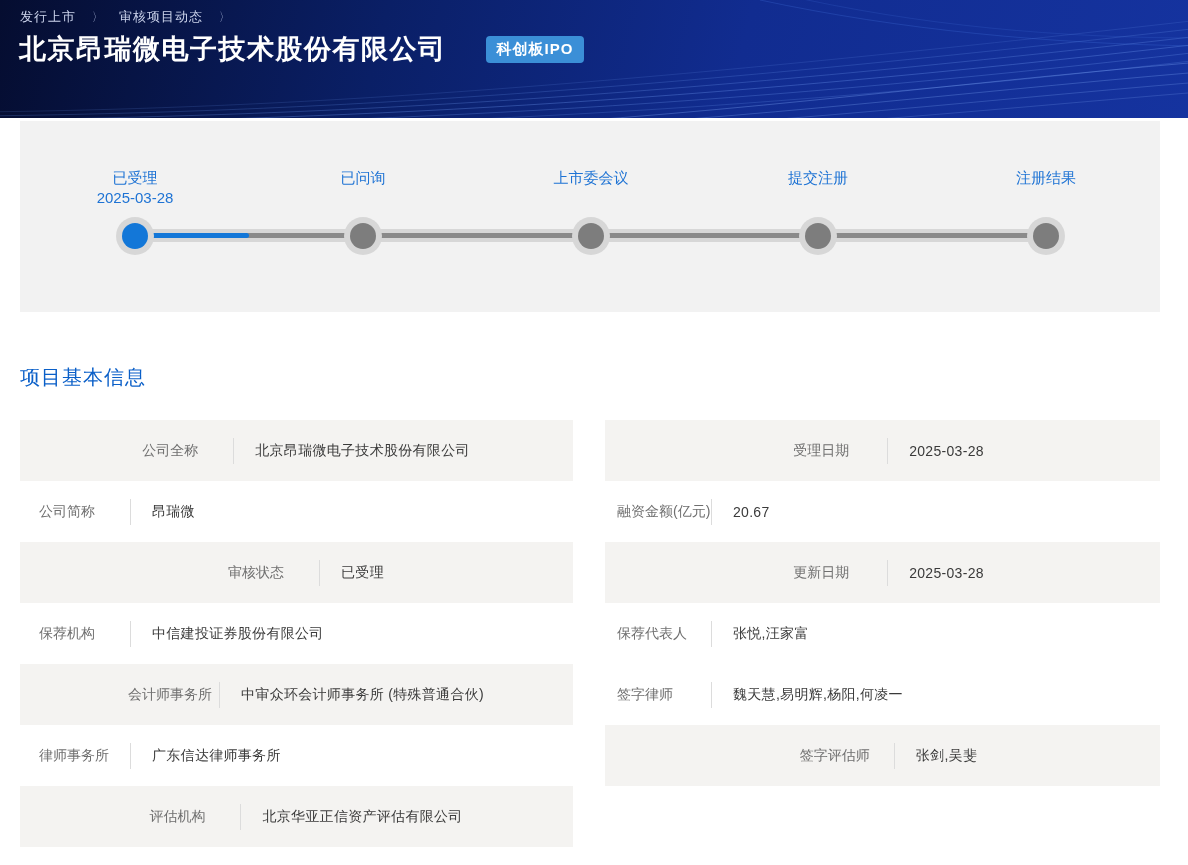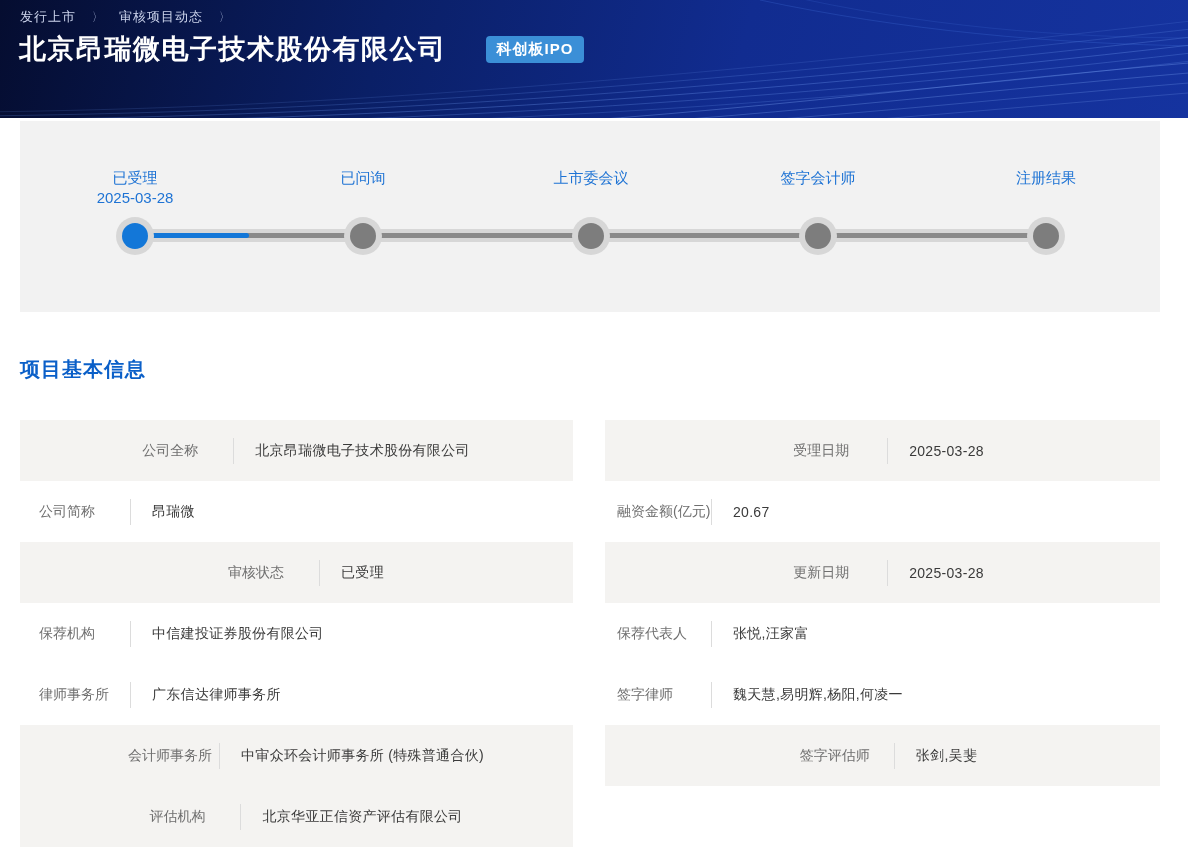--- a/index.html
+++ b/index.html
@@ -52,22 +52,22 @@
     width:38px; height:38px; border-radius:50%; background:#d7d7d7;
     display:flex; align-items:center; justify-content:center;
   }
   .step-node .dot { width:26px; height:26px; border-radius:50%; background:#7d7d7d; }
   .step.active .step-node .dot { background:#1377d8; }
   .step1 { left:115px; } .step2 { left:343px; } .step3 { left:571px; }
   .step4 { left:798px; } .step5 { left:1026px; }
 
   
   .section-title {
-    position:absolute; left:20px; top:356px;
-    color:#0a5fc8; font-size:20px; font-weight:bold; letter-spacing:1px;
+    position:absolute; left:20px; top:364px;
+    color:#0a5fc8; font-size:20px; font-weight:normal; letter-spacing:1px;
   }
 
   
   .info-col { position:absolute; top:420px; }
   .col-left  { left:20px;  width:553px; }
   .col-right { left:605px; width:555px; }
   .info-row { display:flex; align-items:center; height:61px; background:#ffffff; }
   .info-row.alt { background:#f4f3f1;justify-content:center; }
   .info-label { flex-shrink:0; color:#6f6f6f; font-size:14px; }
   .col-left  .info-label { width:110px; padding-left:19px; }
@@ -141,21 +141,21 @@
     <div class="step-label-wrap">
       <div>上市委会议</div>
     </div>
     <div class="step-node">
         <div class="dot"></div>
       </div>
   </div>
 
   <div class="step step4">
     <div class="step-label-wrap">
-      <div>签字会计师</div>
+      <div>提交注册</div>
     </div>
     <div class="step-node">
         <div class="dot"></div>
       </div>
   </div>
 
   <div class="step step5">
     <div class="step-label-wrap">
       <div>注册结果</div>
     </div>
@@ -181,31 +181,31 @@
   <div class="info-row alt">
     <div class="info-label">审核状态</div>
     <div class="info-divider"></div>
     <div class="info-value">已受理</div>
   </div>
   <div class="info-row">
     <div class="info-label">保荐机构</div>
     <div class="info-divider"></div>
     <div class="info-value">中信建投证券股份有限公司</div>
   </div>
+  <div class="info-row alt">
+    <div class="info-label">会计师事务所</div>
+    <div class="info-divider"></div>
+    <div class="info-value">中审众环会计师事务所 (特殊普通合伙)</div>
+  </div>
   <div class="info-row">
     <div class="info-label">律师事务所</div>
     <div class="info-divider"></div>
     <div class="info-value">广东信达律师事务所</div>
   </div>
   <div class="info-row alt">
-    <div class="info-label">会计师事务所</div>
-    <div class="info-divider"></div>
-    <div class="info-value">中审众环会计师事务所 (特殊普通合伙)</div>
-  </div>
-  <div class="info-row alt">
     <div class="info-label">评估机构</div>
     <div class="info-divider"></div>
     <div class="info-value">北京华亚正信资产评估有限公司</div>
   </div>
 </div>
 
 <div class="info-col col-right">
   <div class="info-row alt">
     <div class="info-label">受理日期</div>
     <div class="info-divider"></div>

